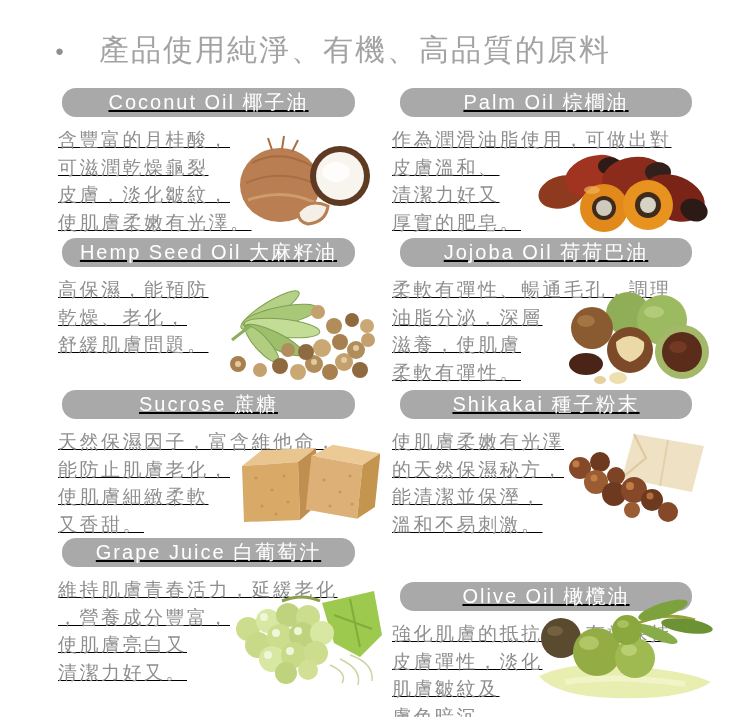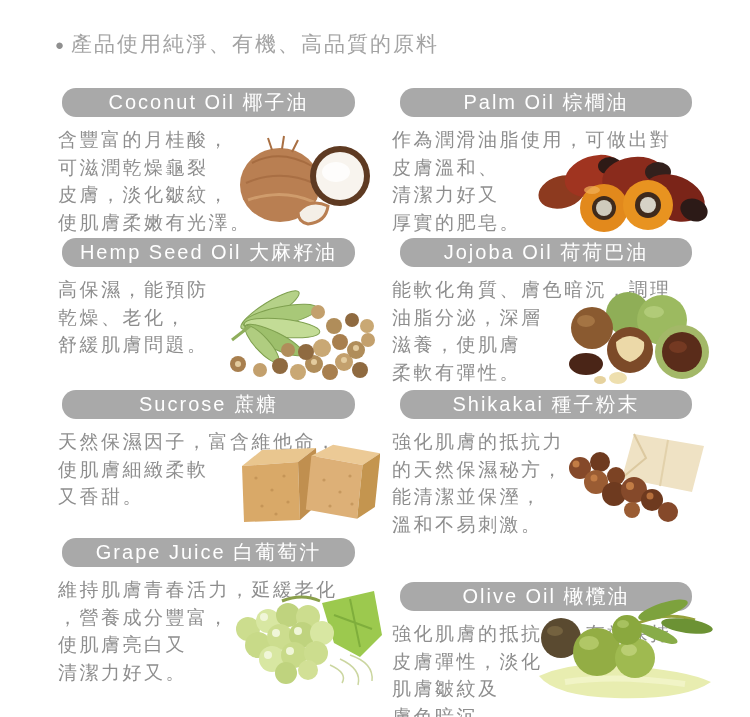--- a/index.html
+++ b/index.html
@@ -1,23 +1,23 @@
 <!DOCTYPE html>
 <html><head>
 <meta charset="utf-8">
 <style>
   * { margin:0; padding:0; box-sizing:border-box; }
   body { background:#fff; font-family:"Liberation Sans", sans-serif; }
   .page { position:relative; width:750px; height:717px; background:#ffffff; overflow:hidden; }
 
   .title-row { position:absolute; left:55px; top:30px; display:flex; align-items:center; }
   .bullet { color:#8f8f8f; font-size:15px; margin-right:7px; line-height:1; }
-  .title-text { color:#a3a3a3; font-size:21px; letter-spacing:2px; font-weight:500; }
-
-  .card { position:absolute; width:322px; }
+  .title-text { color:#a3a3a3; font-size:30px; letter-spacing:2px; font-weight:500;margin-left:28px; }
+
+  .card { position:absolute; width:322px;text-decoration:underline; }
   .bar { height:29px; background:#a9a9a9; border-radius:14px; color:#ffffff;
          font-size:20px; letter-spacing:2px; display:flex; align-items:center;
          justify-content:center; font-weight:500; }
   .lines { margin-top:9px; }
   .line { color:#8e8e8e; font-size:19px; line-height:27.5px; letter-spacing:2.5px;
           white-space:nowrap; }
 
   .photo { position:absolute; }
   .photo svg { display:block; width:100%; height:100%; }
 
@@ -137,21 +137,21 @@
           <circle cx="134" cy="66" r="3" fill="#e3cb9e"></circle>
       </g>
     </svg>
   </div>
 
   <section class="card col-r" style="left:390px; top:238px;">
     <div class="bar">
       <span>Jojoba Oil 荷荷巴油</span>
     </div>
     <div class="lines">
-      <div class="line">能軟化角質、膚色暗沉，調理</div>
+      <div class="line">柔軟有彈性、暢通毛孔，調理</div>
       <div class="line">油脂分泌，深層</div>
       <div class="line">滋養，使肌膚</div>
       <div class="line">柔軟有彈性。</div>
     </div>
   </section>
   <div class="photo" style="left:550px; top:290px; width:165px; height:95px;">
     <svg viewBox="0 0 165 95">
       <circle cx="78" cy="24" r="22" fill="#8fae57"></circle>
       <circle cx="112" cy="30" r="25" fill="#9cba60"></circle>
       <ellipse cx="104" cy="22" rx="10" ry="6" fill="#b7d07e" opacity=".8"></ellipse>
@@ -167,20 +167,21 @@
       <ellipse cx="50" cy="90" rx="6" ry="4" fill="#e6d29e"></ellipse>
     </svg>
   </div>
 
   <section class="card col-l" style="left:55px; top:390px;">
     <div class="bar">
       <span>Sucrose 蔗糖</span>
     </div>
     <div class="lines">
       <div class="line">天然保濕因子，富含維他命，</div>
+      <div class="line">能防止肌膚老化，</div>
       <div class="line">使肌膚細緻柔軟</div>
       <div class="line">又香甜。</div>
     </div>
   </section>
   <div class="photo" style="left:232px; top:432px; width:148px; height:95px;">
     <svg viewBox="0 0 148 95">
       <path d="M10 34 L30 18 L84 16 L66 30 Z" fill="#e9c68f"></path>
       <path d="M10 34 L66 30 L68 88 L12 90 Z" fill="#d9a968"></path>
       <path d="M66 30 L84 16 L86 72 L68 88 Z" fill="#c08f4f"></path>
       <g transform="rotate(8 108 50)">
@@ -202,21 +203,21 @@
           <circle cx="120" cy="72" r="1.6"></circle>
       </g>
     </svg>
   </div>
 
   <section class="card col-r" style="left:390px; top:390px;">
     <div class="bar">
       <span>Shikakai 種子粉末</span>
     </div>
     <div class="lines">
-      <div class="line">強化肌膚的抵抗力</div>
+      <div class="line">使肌膚柔嫩有光澤</div>
       <div class="line">的天然保濕秘方，</div>
       <div class="line">能清潔並保溼，</div>
       <div class="line">溫和不易刺激。</div>
     </div>
   </section>
   <div class="photo" style="left:556px; top:418px; width:158px; height:112px;">
     <svg viewBox="0 0 158 112">
       <path d="M78 16 L148 28 L136 74 L66 60 Z" fill="#efe2c4"></path>
       <path d="M78 16 L90 40 L66 60" stroke="#dcc9a0" stroke-width="2" fill="none"></path>
       <path d="M112 22 L104 68" stroke="#e2d1ab" stroke-width="2" fill="none"></path>

